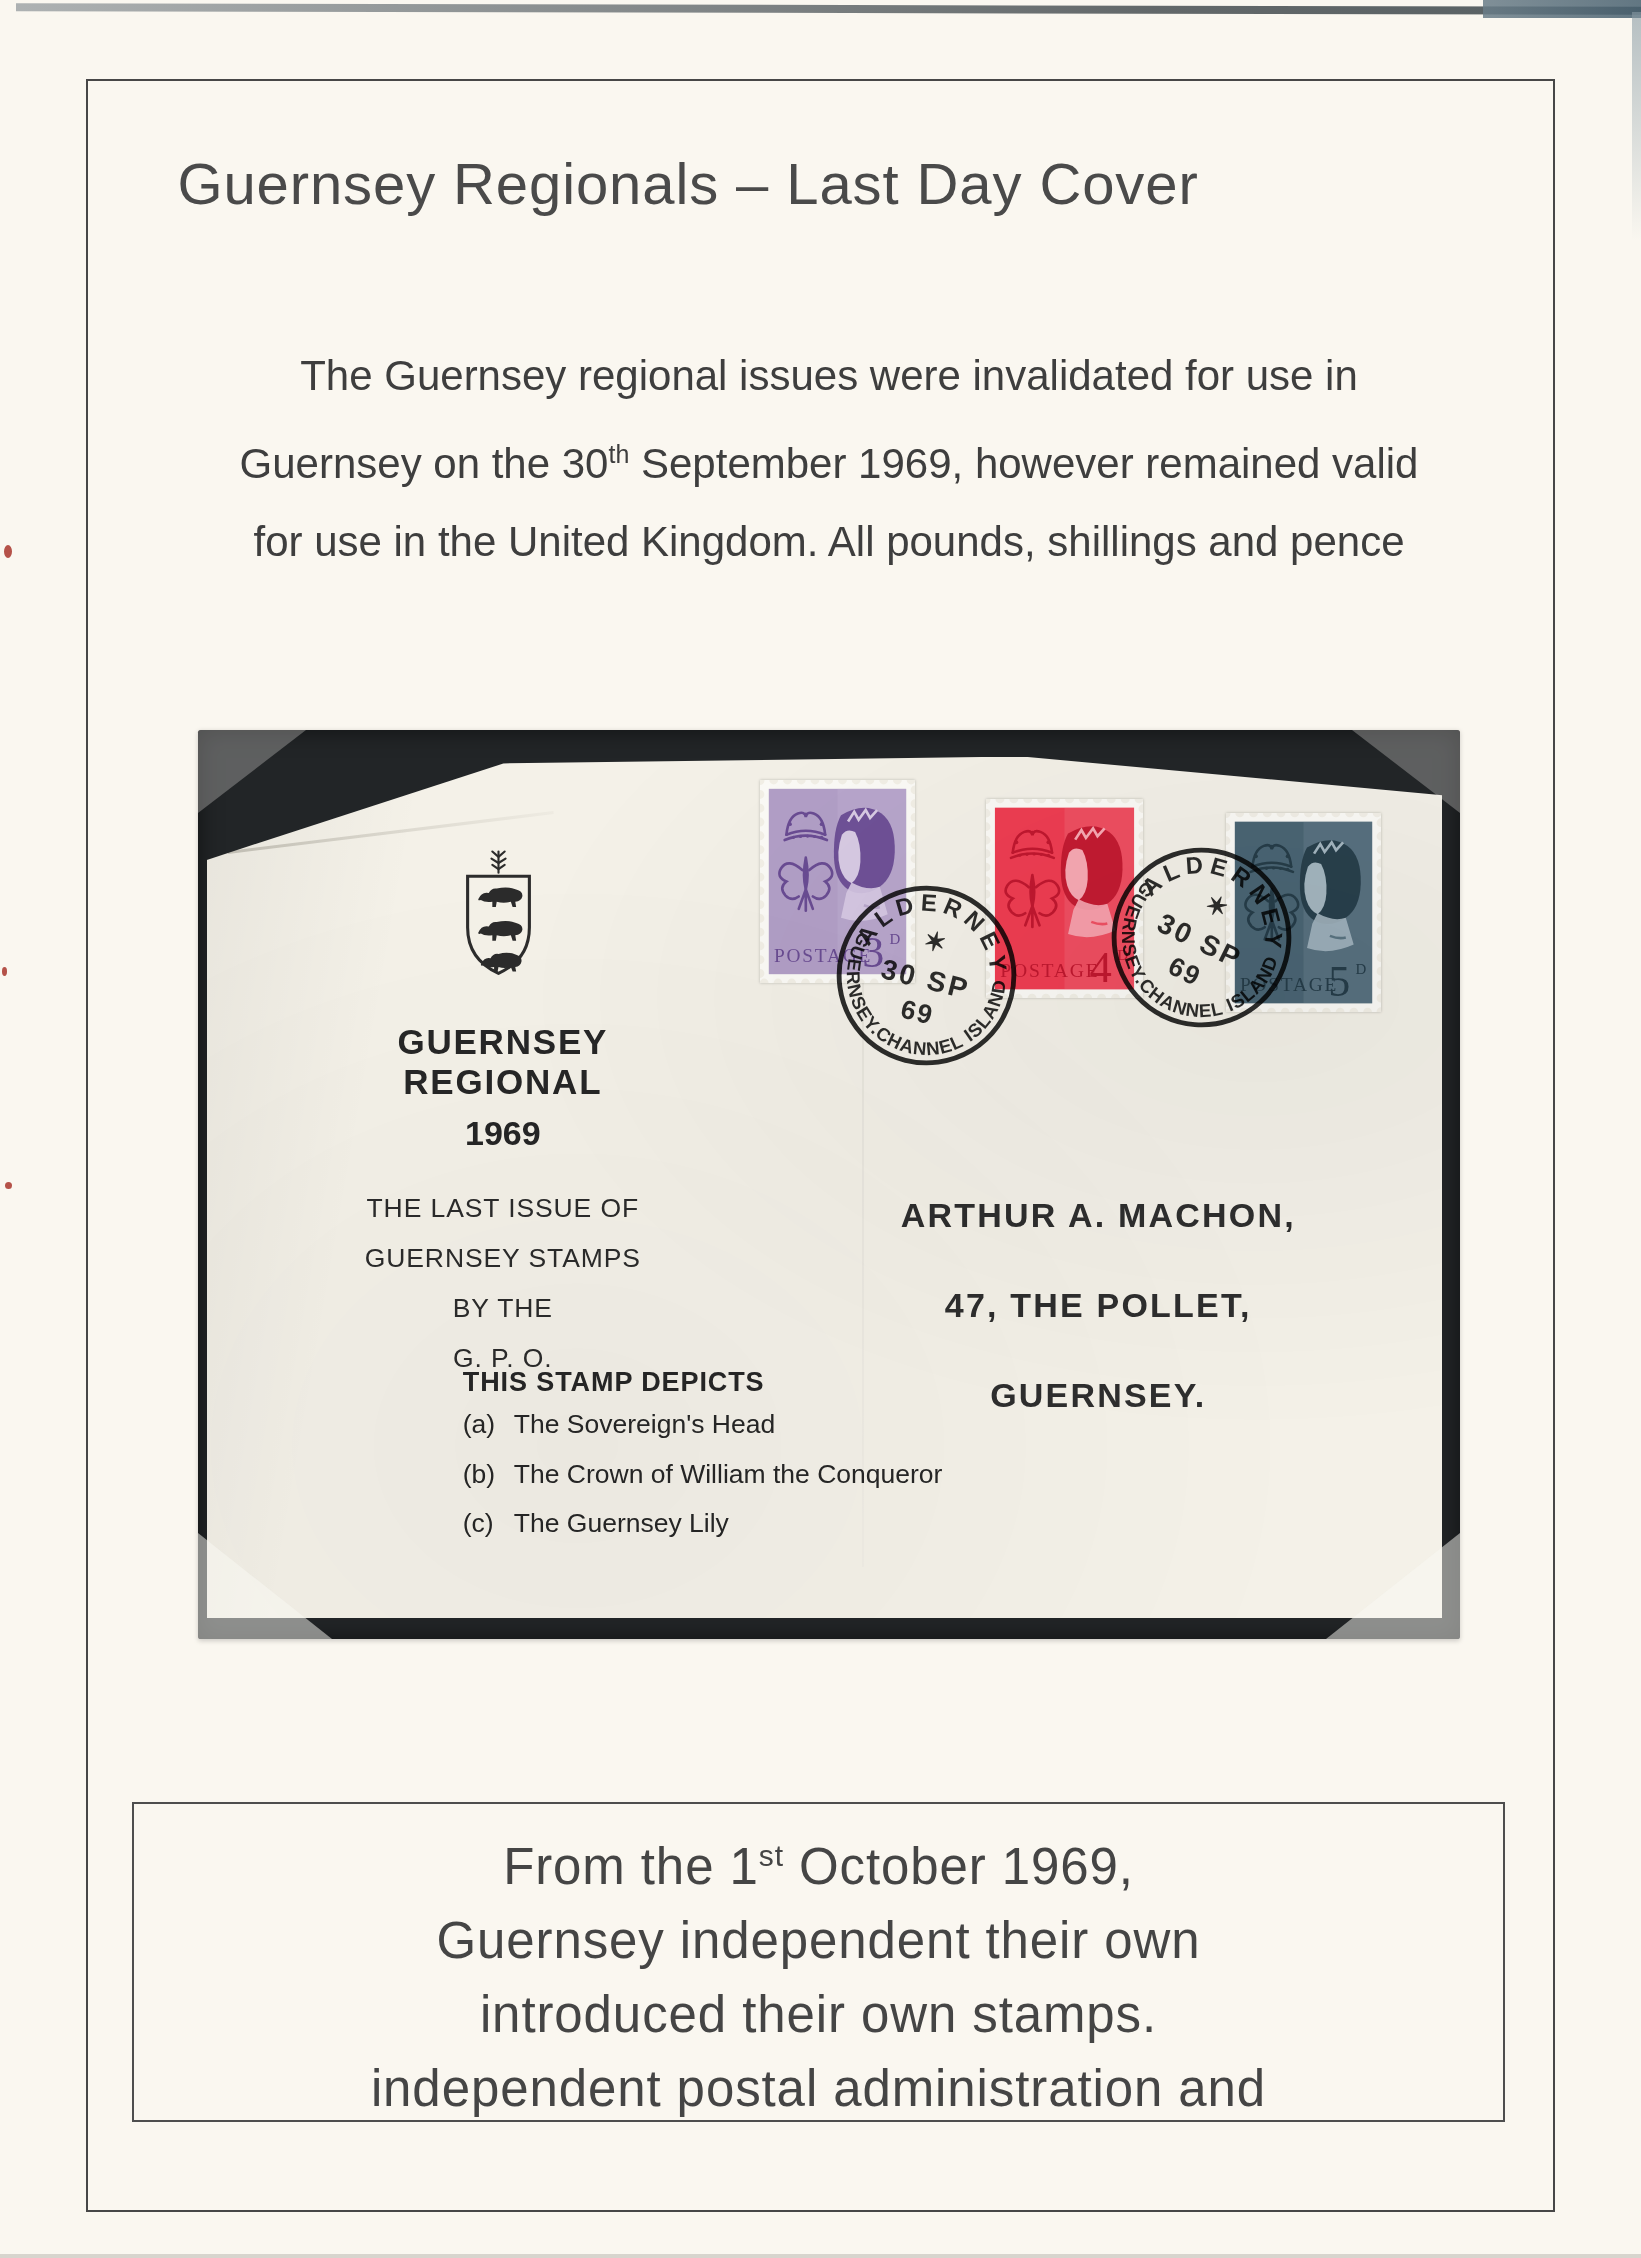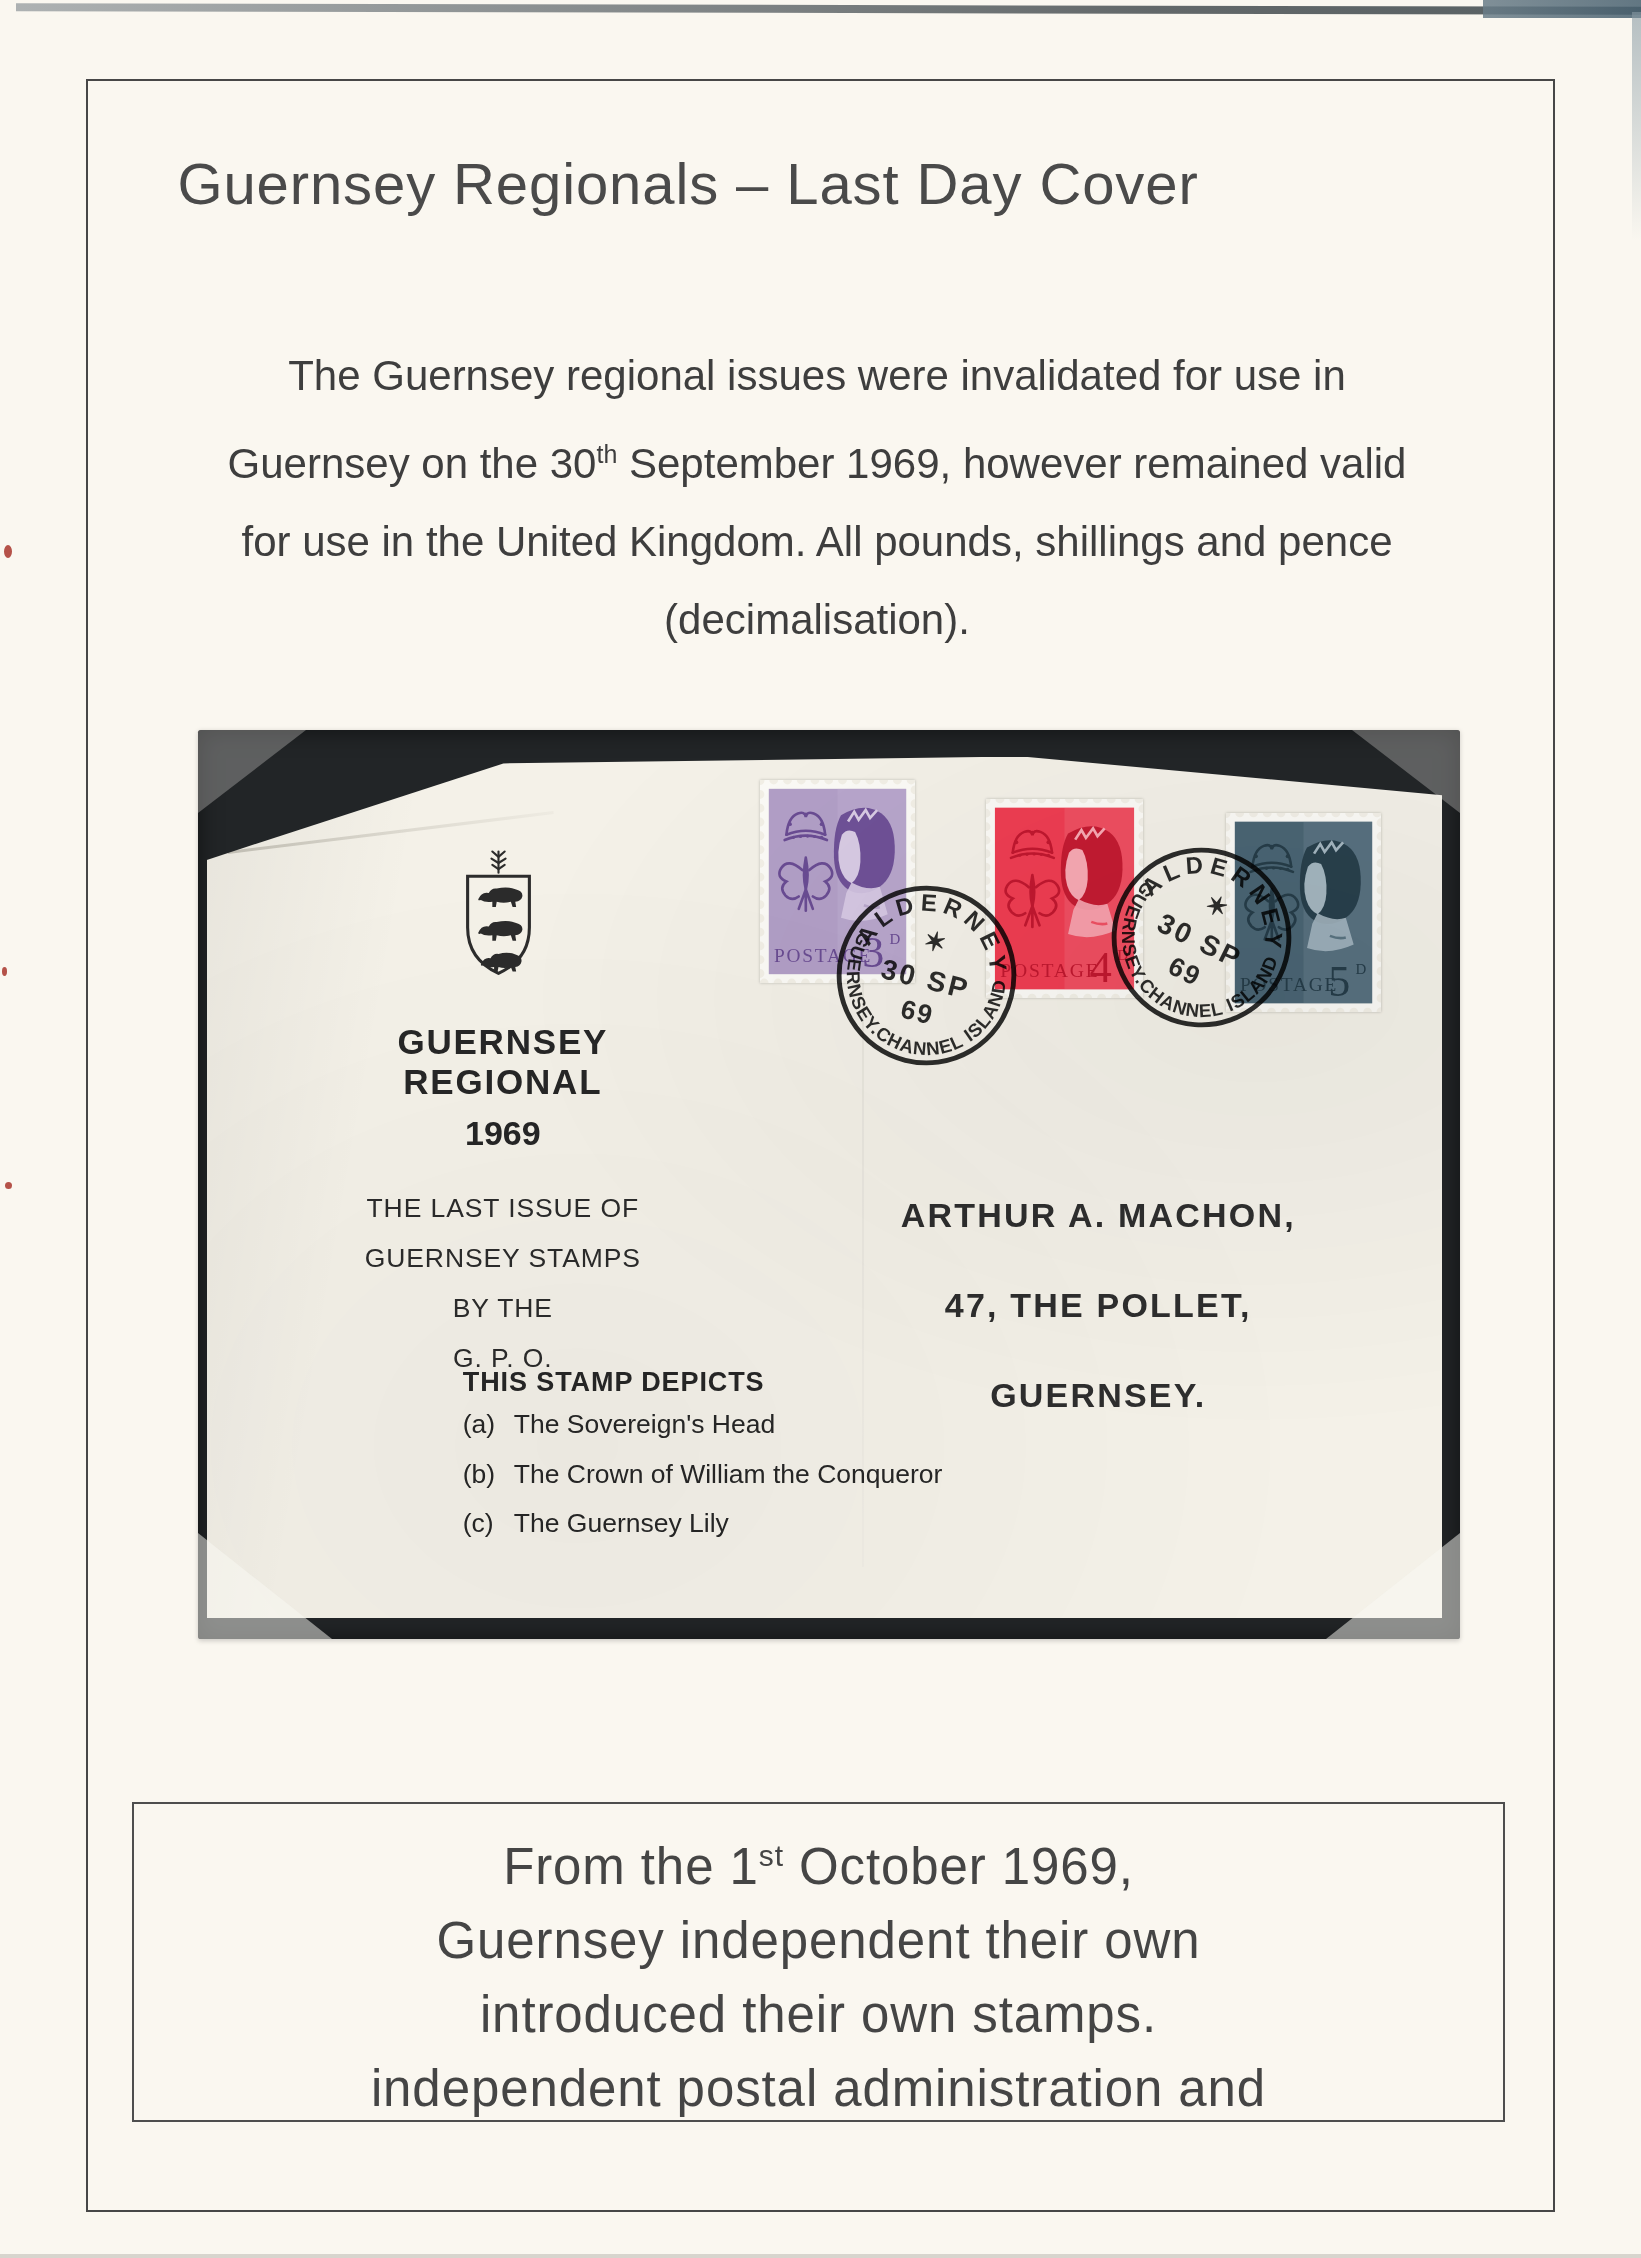--- a/index.html
+++ b/index.html
@@ -19,21 +19,21 @@
   .sp2{left:1.8px;top:967px;width:5.3px;height:8.8px;}
   .sp3{left:5.3px;top:1182px;width:7px;height:7px;}
 
   
   .frame{position:absolute;left:86px;top:79px;width:1469px;height:2133px;
     border:2.6px solid #474747;box-sizing:border-box;}
 
   
   .title{position:absolute;left:86px;top:150px;width:1204px;margin:0;text-align:center;
     font-size:58px;font-weight:400;letter-spacing:0.9px;color:#4a4a4a;}
-  .intro{position:absolute;left:98px;top:337px;width:1438px;text-align:center;
+  .intro{position:absolute;left:110px;top:337px;width:1438px;text-align:center;
     font-size:42px;line-height:78px;color:#3e3e3e;}
   .intro sup{font-size:25px;}
 
   
   .cover{position:absolute;left:198px;top:730px;width:1262px;height:909px;
     background:#222527;border-radius:2.6px;box-shadow:inset 0 0 23px rgba(0,0,0,.55),0 1.8px 5.3px rgba(0,0,0,.18);}
   .envelope{position:absolute;left:8.8px;top:26.5px;right:17.6px;bottom:21px;background:#f4f1e8;
     clip-path:polygon(0 12%,24% .8%,66% 0,100% 4.5%,100% 100%,0 100%);}
   .envelope::after{content:"";position:absolute;inset:0;pointer-events:none;
     background:radial-gradient(ellipse at 30% 80%,rgba(0,0,0,.035),transparent 60%),
@@ -148,21 +148,20 @@
   <div class="speck sp3"></div>
 
   <div class="frame"></div>
 
   <h1 class="title">Guernsey Regionals – Last Day Cover</h1>
 
   <div class="intro">
     <div><span>The Guernsey regional issues were invalidated for use in</span></div>
     <div><span>Guernsey on the 30</span><sup>th</sup><span> September 1969, however remained valid</span></div>
     <div><span>for use in the United Kingdom. All pounds, shillings and pence</span></div>
-    <div><span>(decimalisation).</span></div>
   </div>
 
   <div class="cover">
     <div class="envelope">
       <div class="crease crease-tl"></div>
       <div class="crease crease-tr"></div>
       <div class="crease-v crease"></div>
 
       <div class="shield">
         <svg viewBox="0 0 94 170" width="83" height="150">

